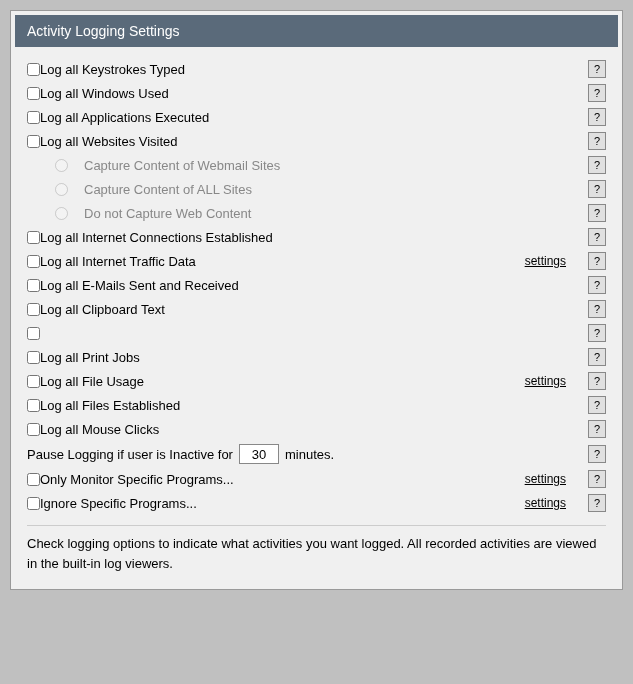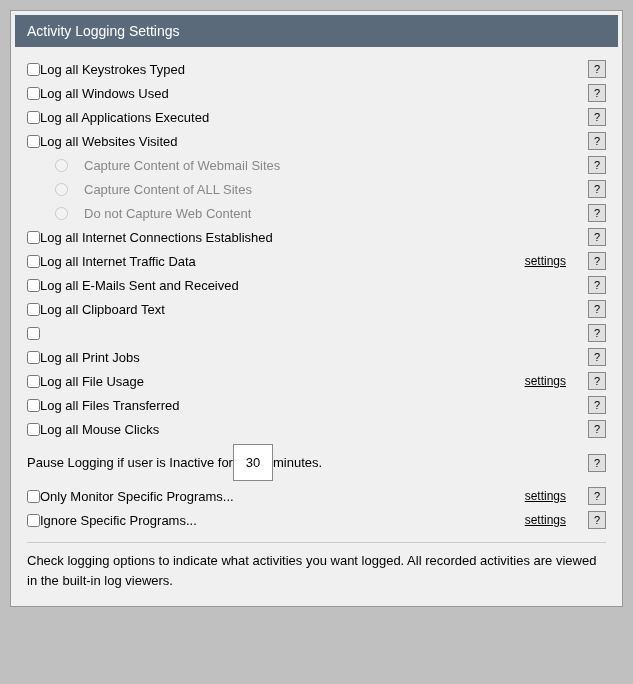--- a/index.html
+++ b/index.html
@@ -91,29 +91,29 @@
     .right-section {
       display: flex;
       align-items: center;
       gap: 6px;
     }
     .pause-row {
       display: flex;
       align-items: center;
       padding: 3px 0;
       min-height: 26px;
-      gap: 0;
+      gap: 6px;
     }
     .pause-label {
       color: #000;
       white-space: nowrap;
     }
     .minutes-input {
       width: 40px;
-      height: 37px;
+      height: 20px;
       border: 1px solid #888;
       text-align: center;
       font-size: 13px;
       padding: 0 2px;
     }
     .footer-text {
       margin-top: 10px;
       color: #000;
       font-size: 13px;
       line-height: 1.5;
@@ -239,21 +239,21 @@
           <input type="checkbox" class="checkbox-input" style="">
           <span class="label-text">Log all File Usage</span>
           <div class="spacer-between"></div>
           <div class="right-section">
             <span class="settings-link">settings</span>
             <div class="help-btn">?</div>
           </div>
         </div>
         <div class="row">
           <input type="checkbox" class="checkbox-input" style="">
-          <span class="label-text">Log all Files Transferred</span>
+          <span class="label-text">Log all Files Established</span>
           <div class="spacer-between"></div>
           <div class="right-section">
             <div class="help-btn">?</div>
           </div>
         </div>
         <div class="row">
           <input type="checkbox" class="checkbox-input" style="">
           <span class="label-text">Log all Mouse Clicks</span>
           <div class="spacer-between"></div>
           <div class="right-section">

